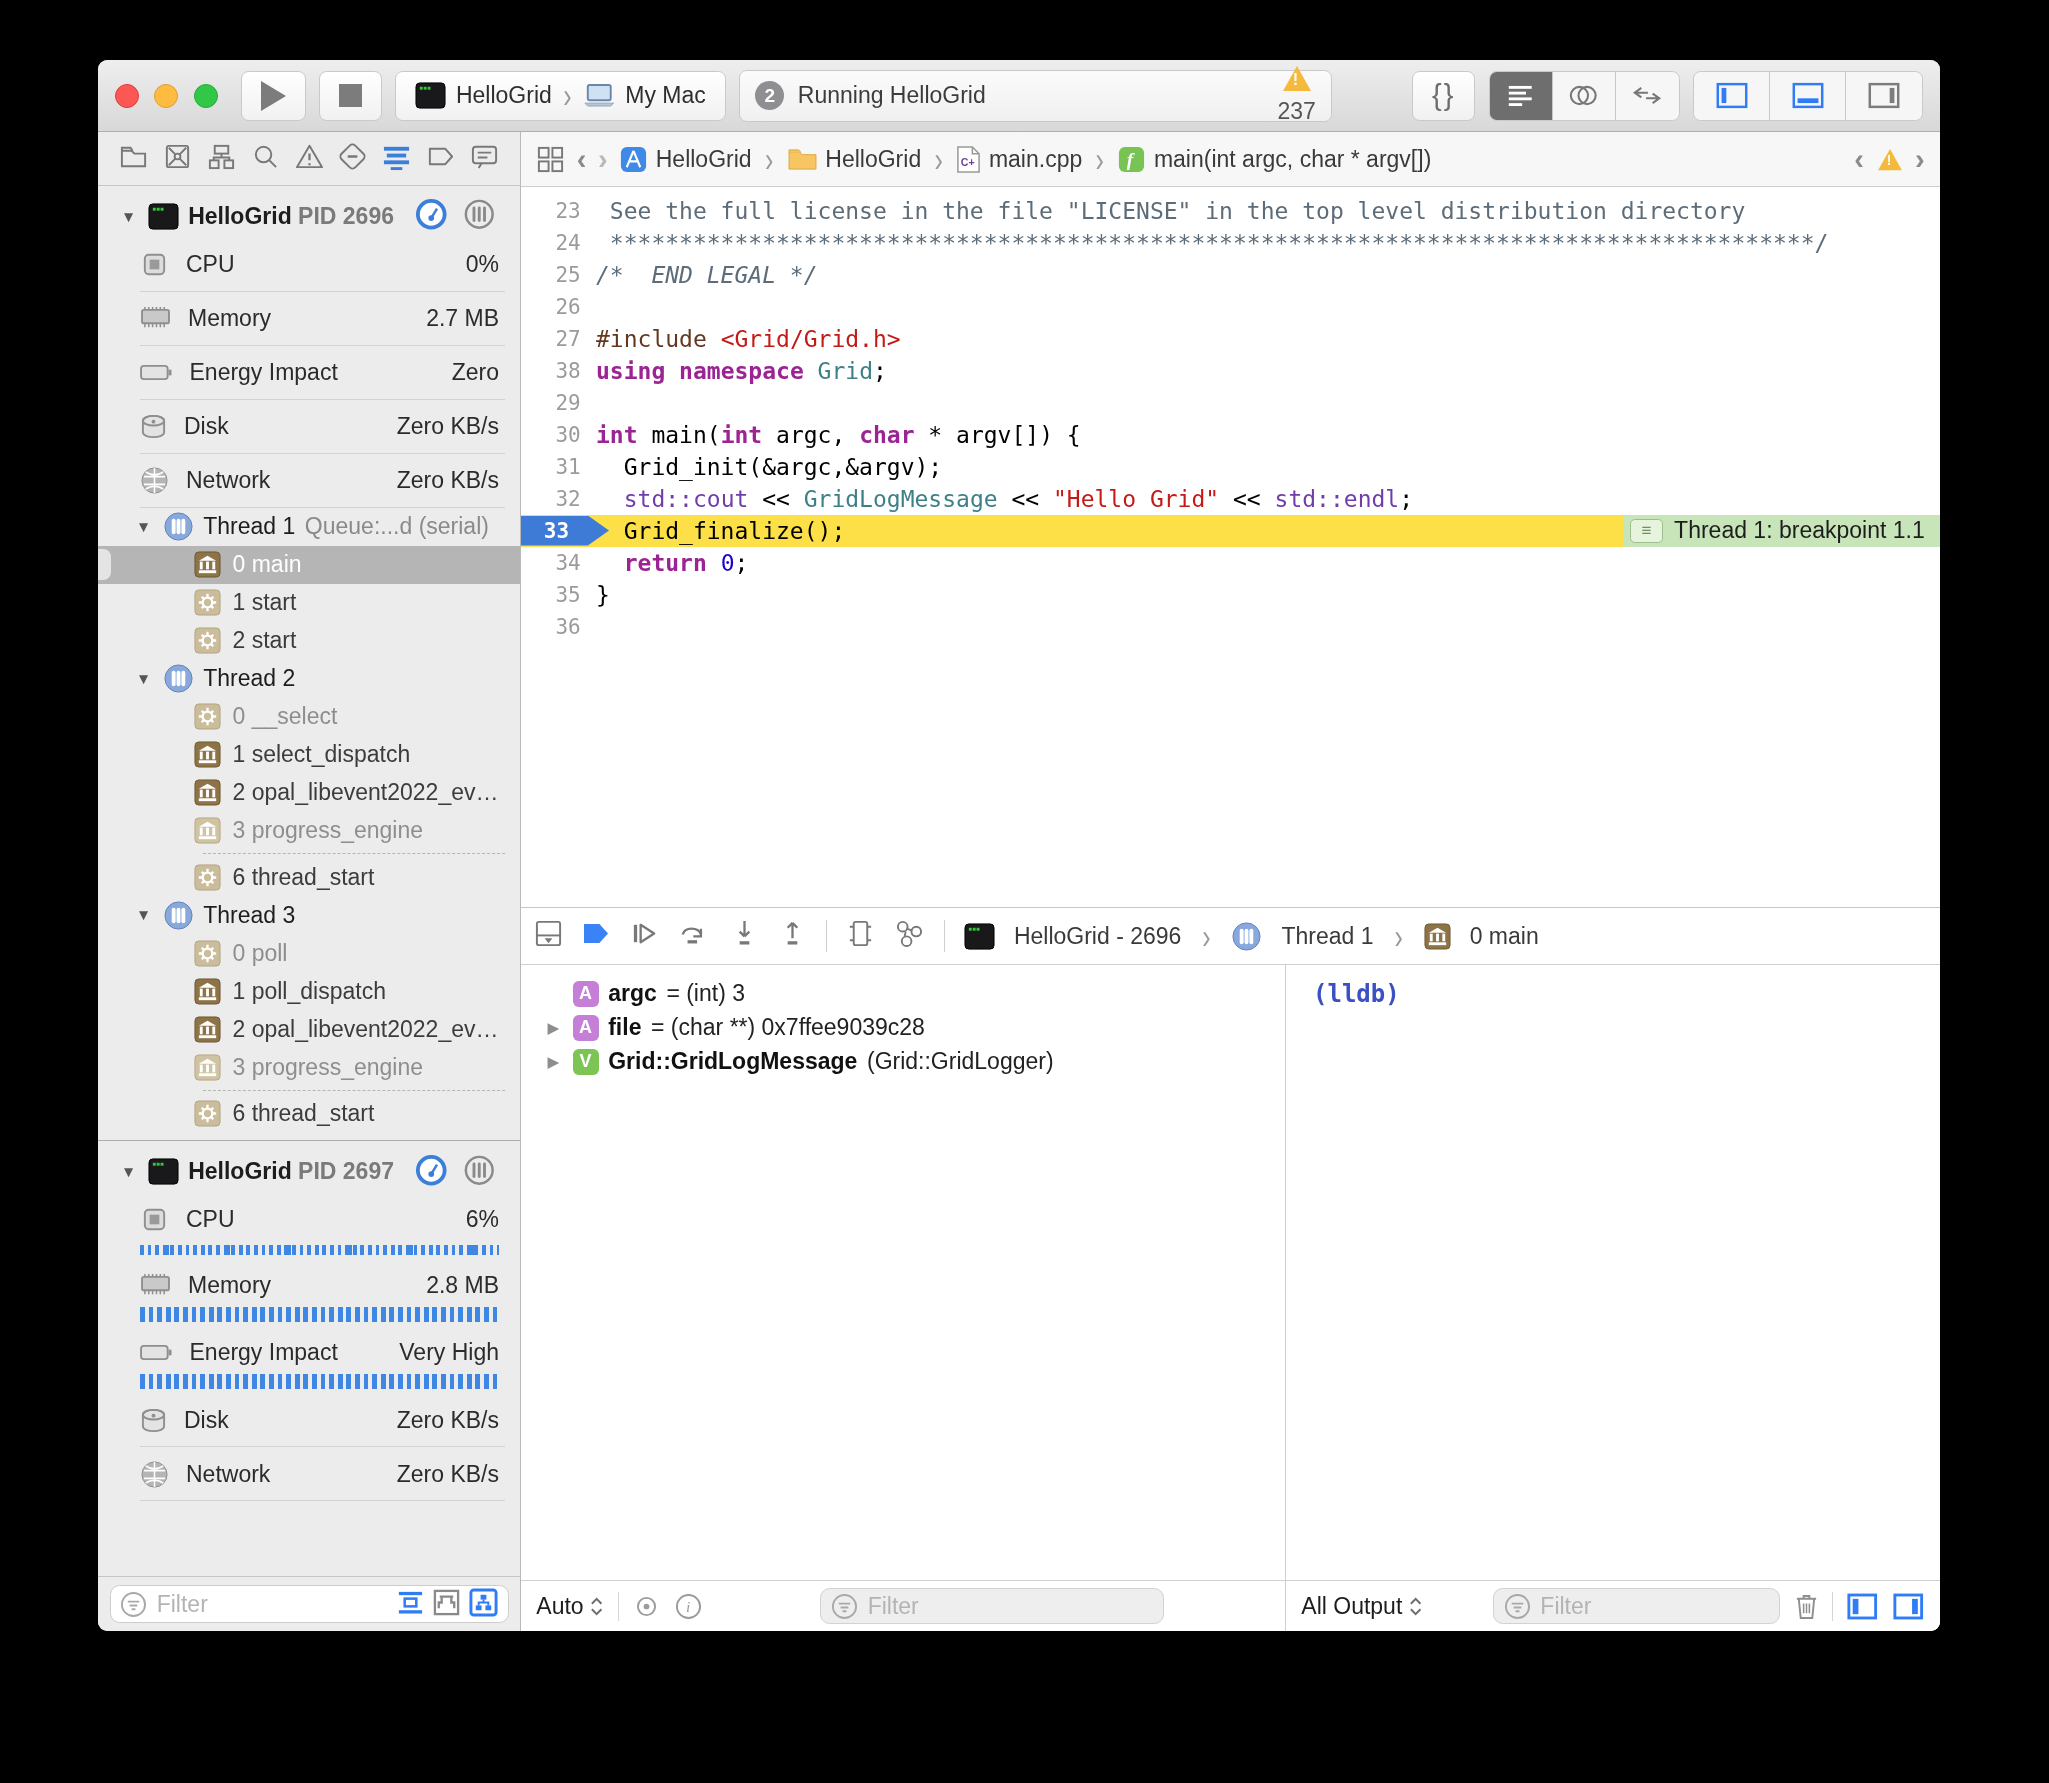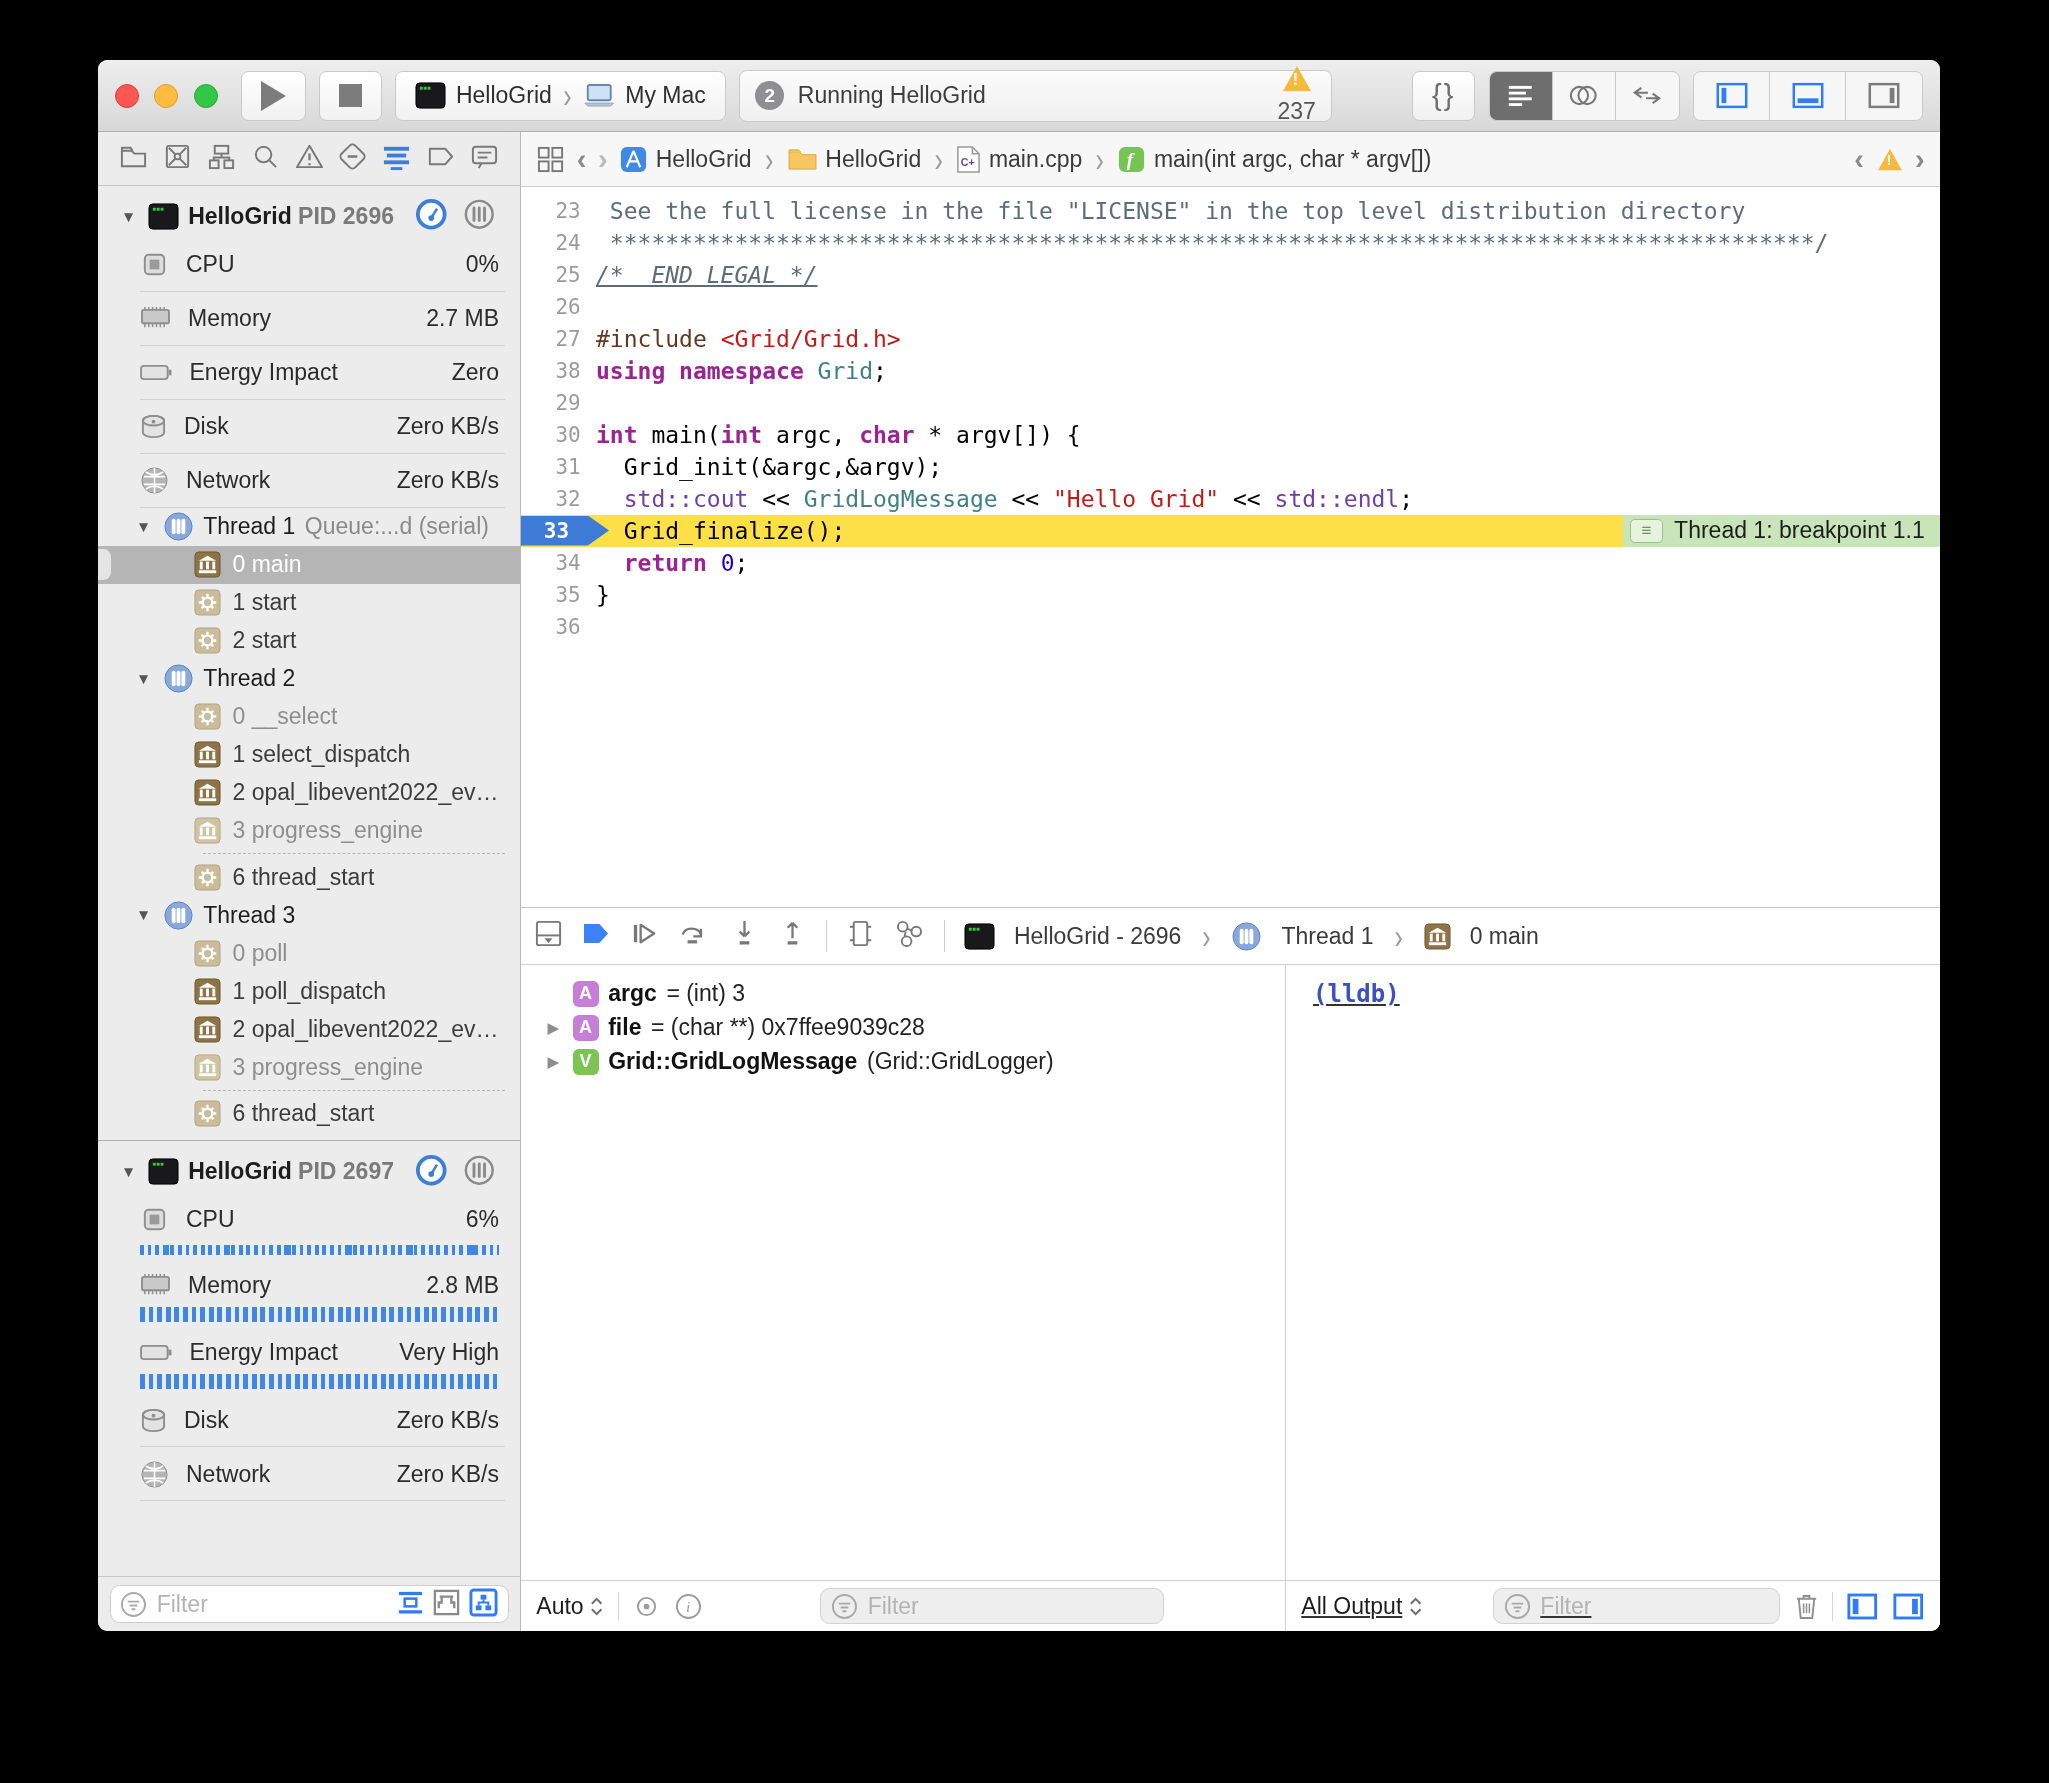--- a/index.html
+++ b/index.html
@@ -75,21 +75,21 @@
   .jb-right { margin-left:auto; display:flex; align-items:center; gap:11.5px; }
   .chev { font-size:29px; color:#8b8b8b; font-weight:bold; }
 
   .code-area { height:720px; flex:0 0 720px; overflow:hidden; padding-top:7.6px; font-family:"DejaVu Sans Mono",monospace; font-size:23px; }
   .code-line { display:flex; align-items:center; height:32px; position:relative; }
   .code-line.bp-line { background:#fde047; }
   .gutter { width:75px; flex:0 0 75px; text-align:right; padding-right:15.3px; color:#9b9b9b; font-size:21px; }
   .bp-arrow { position:absolute; left:0; top:1px; width:88px; height:30px; background:#3e7bd7; clip-path:polygon(0 0,76% 0,100% 50%,76% 100%,0 100%); color:#fff; font-weight:bold; font-size:21px; text-align:center; line-height:30px; padding-right:17px; }
   .code-text { white-space:pre; color:#000; }
   .tok-cm { color:#5d6c79; }
-  .tok-cmi { color:#5d6c79; font-style:italic;text-decoration:underline; }
+  .tok-cmi { color:#5d6c79; font-style:italic; }
   .tok-pp { color:#643820; }
   .tok-str { color:#c41a16; }
   .tok-kw { color:#9b2393; font-weight:bold; }
   .tok-tp { color:#3e8087; }
   .tok-std { color:#703daa; }
   .tok-num { color:#1c00cf; }
   .bp-badge { margin-left:auto; height:32px; background:#c8e5ba; display:flex; align-items:center; gap:11.5px; padding:0 15.3px 0 7.6px; font-family:"Liberation Sans",sans-serif; font-size:23px; color:#1d1d1d; }
   .bp-badge .box { width:32.5px; height:24px; background:#e6f3dd; border:1px solid #9cbf8d; border-radius:4.8px; color:#6f8f63; font-size:17px; text-align:center; line-height:22px; }
 
   
@@ -99,21 +99,21 @@
   .debug-split { flex:1; display:flex; border-top:1px solid #cfcfcf; min-height:0; }
   .vars-col { width:765px; flex:0 0 765px; display:flex; flex-direction:column; border-right:1px solid #cfcfcf; }
   .vars-list { flex:1; padding-top:11.5px; }
   .var-row { height:34px; display:flex; align-items:center; padding-left:23px; gap:9.6px; font-size:23px; }
   .var-disc { width:19px; color:#8e8e8e; font-size:15.3px; text-align:center; }
   .var-badge { width:26px; height:26px; border-radius:5.7px; color:#fff; font-weight:bold; font-size:18px; display:flex; align-items:center; justify-content:center; }
   .var-badge.purple { background:#c57fd6; }
   .var-badge.green { background:#7cc454; }
   .var-name { font-weight:bold; color:#111; }
   .var-val { color:#222; }
-  .console-col { flex:1; display:flex; flex-direction:column; min-width:0;text-decoration:underline; }
+  .console-col { flex:1; display:flex; flex-direction:column; min-width:0; }
   .console-out { flex:1; padding:15.3px 0 0 27px; font-family:"DejaVu Sans Mono",monospace; font-size:24px; }
   .lldb { color:#3a50c4; font-weight:bold; }
   .pane-bottom { height:51px; flex:0 0 51px; border-top:1px solid #cfcfcf; display:flex; align-items:center; padding:0 15.3px; gap:13.4px; background:#fff; }
   .pb-label { font-size:23px; color:#1d1d1d; display:flex; align-items:center; gap:5.7px; }
   .pb-div { width:1px; height:29px; background:#d5d5d5; }
   .pb-filter { width:344px; height:36px; background:#eeeeee; border:1px solid #d2d2d2; border-radius:9.6px; display:flex; align-items:center; gap:9.6px; padding:0 9.6px; }
   .icon { display:inline-flex; align-items:center; justify-content:center; }
 </style>
 </head>
 <body>

